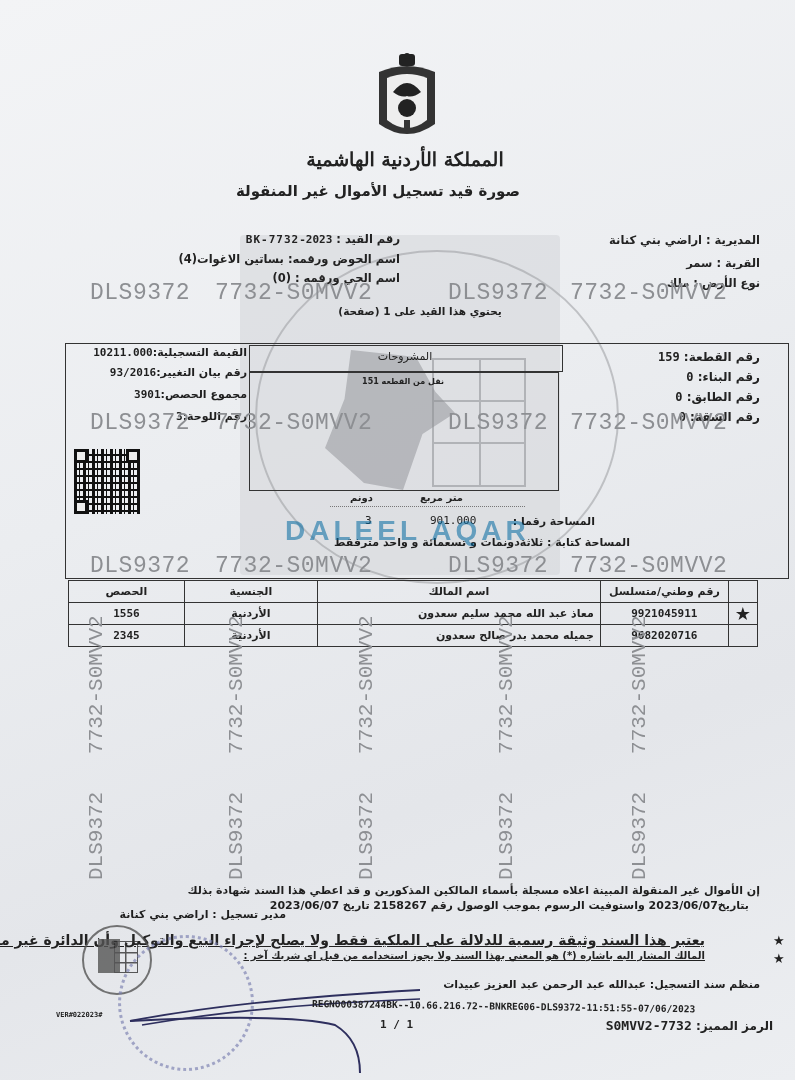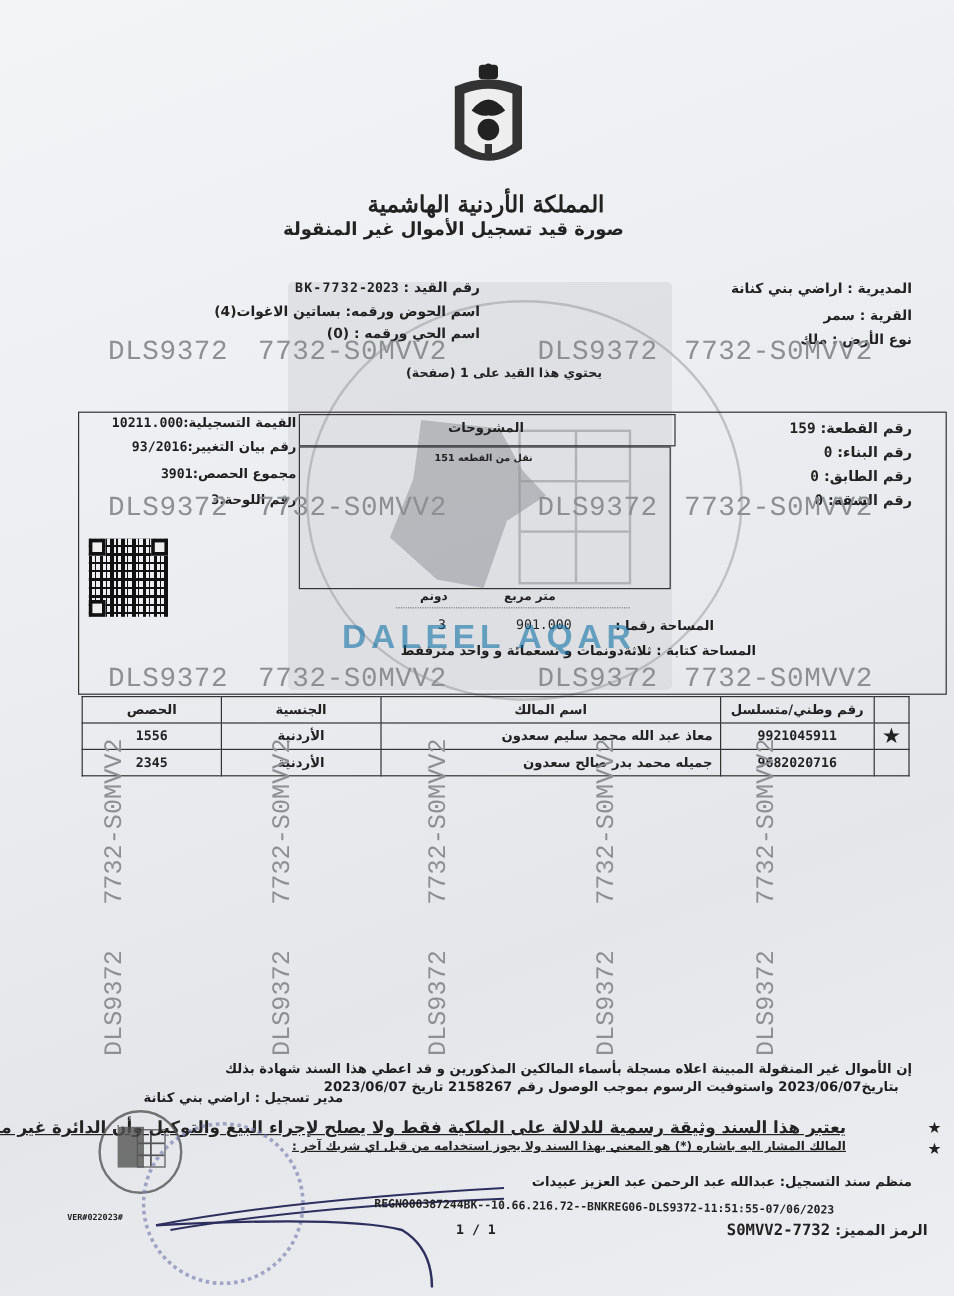--- a/index.html
+++ b/index.html
@@ -43,21 +43,21 @@
   <svg width="68" height="90" viewBox="0 0 68 90">
     <rect x="26" y="2" width="16" height="12" rx="3" fill="#222"></rect>
     <circle cx="34" cy="4" r="3" fill="#222"></circle>
     <path d="M6 20 Q34 8 62 20 L62 72 Q34 92 6 72 Z" fill="#333"></path>
     <path d="M14 26 Q34 18 54 26 L54 68 Q34 84 14 68 Z" fill="#eee"></path>
     <path d="M20 40 Q34 22 48 40 Q40 46 34 44 Q28 46 20 40 Z" fill="#222"></path>
     <circle cx="34" cy="56" r="9" fill="#222"></circle>
     <rect x="31" y="68" width="6" height="10" fill="#333"></rect>
   </svg>
 </div>
-<div class="abs ar" style="left:300px; top:148px; width:210px; text-align:center; font-family:'DejaVu Serif', serif; font-size:19px; font-weight:bold; letter-spacing:-1px;margin-top:11px;">المملكة الأردنية الهاشمية</div>
+<div class="abs ar" style="left:300px; top:148px; width:210px; text-align:center; font-family:'DejaVu Serif', serif; font-size:19px; font-weight:bold; letter-spacing:-1px;">المملكة الأردنية الهاشمية</div>
 <div class="abs ar" style="left:280px; top:182px; width:240px; text-align:center; font-size:15px; font-weight:bold;">صورة قيد تسجيل الأموال غير المنقولة</div>
 
 <div class="abs ar lbl" style="right:35px; top:233px;">
   <span>المديرية</span> :
   <span>اراضي بني كنانة</span>
 </div>
 <div class="abs ar lbl" style="right:35px; top:256px;">
   <span>القرية</span> :
   <span>سمر</span>
 </div>
@@ -112,21 +112,21 @@
   <span>رقم بيان التغيير</span>:<span class="mono">93/2016</span>
 </div>
 <div class="abs ar txt" style="right:548px; top:388px;">
   <span>مجموع الحصص</span>:<span class="mono">3901</span>
 </div>
 <div class="abs ar txt" style="right:548px; top:410px;">
   <span>رقم اللوحة</span>:<span class="mono">3</span>
 </div>
 
 <div class="box" style="left:249px; top:345px; width:312px; height:25px;"></div>
-<div class="abs ar" style="left:249px; top:350px; width:312px; text-align:center; font-size:11px; font-weight:bold; letter-spacing:3px;">المشروحات</div>
+<div class="abs ar" style="left:249px; top:350px; width:312px; text-align:center; font-size:11px; font-weight:normal; letter-spacing:3px;">المشروحات</div>
 <div class="box" style="left:249px; top:372px; width:308px; height:117px;"></div>
 <div class="abs ar" style="left:249px; top:377px; width:308px; text-align:center; font-size:8px; font-weight:bold;">نقل من القطعه 151</div>
 
 <div class="qr" style="left:74px; top:449px; width:66px; height:65px;">
   <div style="position:absolute; left:0; top:0; width:14px; height:14px; border:3px solid #111; background:#eee; box-sizing:border-box;"></div>
   <div style="position:absolute; right:0; top:0; width:14px; height:14px; border:3px solid #111; background:#eee; box-sizing:border-box;"></div>
   <div style="position:absolute; left:0; bottom:0; width:14px; height:14px; border:3px solid #111; background:#eee; box-sizing:border-box;"></div>
 </div>
 
 <div class="abs wm" style="left:90px; top:410px;">DLS9372</div>

